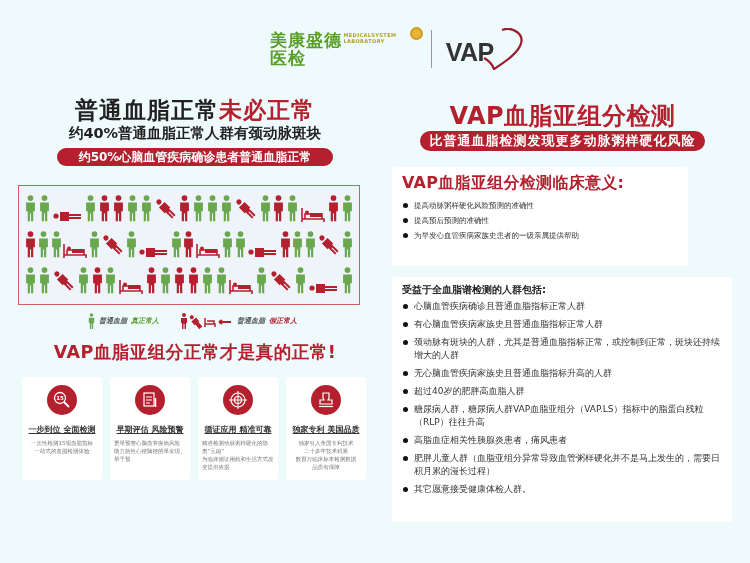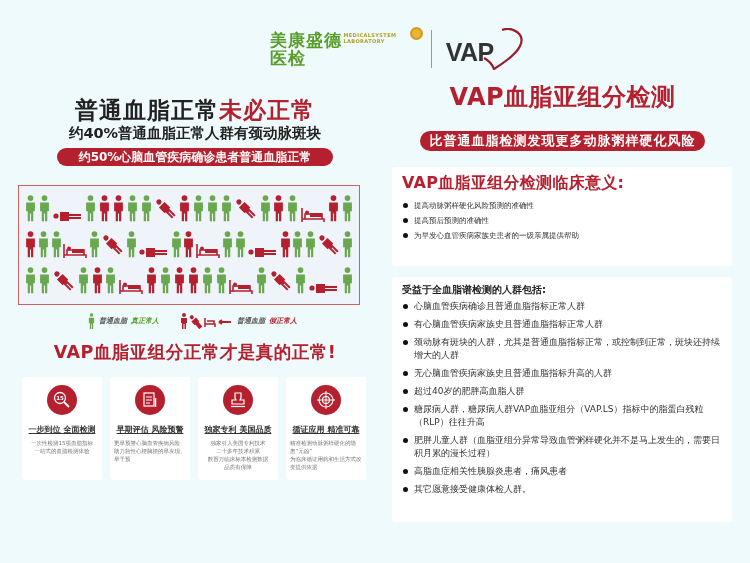--- a/index.html
+++ b/index.html
@@ -68,33 +68,33 @@
   .feature-icon {
     width: 30px; height: 30px; border-radius: 50%; background: #b5202e;
     display: flex; align-items: center; justify-content: center;
   }
   .feature-title { font-size: 8px; font-weight: bold; color: #333; margin-top: 9px; white-space: nowrap; text-decoration: underline; }
   .feature-desc { font-size: 5.5px; color: #777; text-align: center; margin-top: 4px; line-height: 8px; padding: 0 4px; }
   .feature-desc.left { text-align: left; }
 
   
   .right-title {
-    position: absolute; left: 390px; top: 81px; width: 345px; text-align: center;
+    position: absolute; left: 390px; top: 100px; width: 345px; text-align: center;
     font-size: 24px; font-weight: bold; color: #b5202e; letter-spacing: 0.5px;
   }
   .right-pill {
     position: absolute; left: 420px; top: 131px; width: 285px; height: 20px;
     background: #b5202e; border-radius: 10px; color: #fff; text-align: center;
     font-size: 13px; line-height: 20px; font-weight: bold; letter-spacing: 1px;
   }
   .panel {
     position: absolute; background: #fff; border-radius: 3px;
     padding: 6px 10px;
   }
-  .panel-1 { left: 392px; top: 167px; width: 340px; height: 99px; }
+  .panel-1 { left: 392px; top: 167px; width: 296px; height: 99px; }
   .panel-2 { left: 392px; top: 277px; width: 340px; height: 245px; }
   .panel-title { font-size: 16px; font-weight: bold; color: #b5202e; margin-bottom: 4px; letter-spacing: 0.3px; }
   .panel-intro { font-size: 10px; font-weight: bold; color: #222; margin-bottom: 3px; }
   .bullets { list-style: none; }
   .bullets li {
     position: relative; padding-left: 12px; color: #333;
   }
   .panel-1 .bullets li { font-size: 7.5px; line-height: 15px; }
   .panel-2 .bullets li { font-size: 9px; line-height: 13px; margin-bottom: 5px; }
   .bullets li::before {
@@ -434,43 +434,43 @@
           <line x1="5" y1="12" x2="9" y2="12" stroke="#fff"></line>
           <line x1="14.5" y1="7" x2="14.5" y2="16" stroke="#fff" stroke-width="1.5"></line>
         </svg>
     </div>
     <div class="feature-title">早期评估 风险预警</div>
     <div class="feature-desc left" style="white-space: pre-line;">更早预警心脑血管疾病风险
 助力急性心梗脑梗的早发现、早干预</div>
   </div>
   <div class="feature-card">
     <div class="feature-icon">
-      <svg width="20" height="18" viewBox="0 0 20 18">
-          <path d="M7 2 h6 v5 l-1 2 h4 v4 h-12 v-4 h4 l-1 -2z" fill="none" stroke="#fff" stroke-width="1.2"></path>
-          <line x1="3" y1="15.5" x2="17" y2="15.5" stroke="#fff" stroke-width="1.2"></line>
-        </svg>
-    </div>
-    <div class="feature-title">独家专利 美国品质</div>
-    <div class="feature-desc" style="white-space: pre-line;">独家引入美国专利技术
-二十多年技术积累
-数百万临床标本检测数据
-品质有保障</div>
-  </div>
-  <div class="feature-card">
-    <div class="feature-icon">
       <svg width="20" height="20" viewBox="0 0 20 20">
           <circle cx="10" cy="10" r="7" fill="none" stroke="#fff" stroke-width="1.2"></circle>
           <circle cx="10" cy="10" r="3.5" fill="none" stroke="#fff" stroke-width="1.2"></circle>
           <line x1="10" y1="1" x2="10" y2="19" stroke="#fff"></line>
           <line x1="1" y1="10" x2="19" y2="10" stroke="#fff"></line>
         </svg>
     </div>
     <div class="feature-title">循证应用 精准可靠</div>
     <div class="feature-desc left" style="white-space: pre-line;">精准检测动脉粥样硬化的隐患“元凶”
 为临床循证用药和生活方式改变提供依据</div>
+  </div>
+  <div class="feature-card">
+    <div class="feature-icon">
+      <svg width="20" height="18" viewBox="0 0 20 18">
+          <path d="M7 2 h6 v5 l-1 2 h4 v4 h-12 v-4 h4 l-1 -2z" fill="none" stroke="#fff" stroke-width="1.2"></path>
+          <line x1="3" y1="15.5" x2="17" y2="15.5" stroke="#fff" stroke-width="1.2"></line>
+        </svg>
+    </div>
+    <div class="feature-title">独家专利 美国品质</div>
+    <div class="feature-desc" style="white-space: pre-line;">独家引入美国专利技术
+二十多年技术积累
+数百万临床标本检测数据
+品质有保障</div>
   </div>
 </div>
 
 <div class="right-title">VAP血脂亚组分检测</div>
 <div class="right-pill">比普通血脂检测发现更多动脉粥样硬化风险</div>
 
 <div class="panel panel-1">
   <div class="panel-title">VAP血脂亚组分检测临床意义:</div>
   <ul class="bullets">
     <li>提高动脉粥样硬化风险预测的准确性</li>
@@ -481,17 +481,17 @@
 
 <div class="panel panel-2">
   <div class="panel-intro">受益于全血脂谱检测的人群包括:</div>
   <ul class="bullets">
     <li>心脑血管疾病确诊且普通血脂指标正常人群</li>
     <li>有心脑血管疾病家族史且普通血脂指标正常人群</li>
     <li>颈动脉有斑块的人群，尤其是普通血脂指标正常，或控制到正常，斑块还持续增大的人群</li>
     <li>无心脑血管疾病家族史且普通血脂指标升高的人群</li>
     <li>超过40岁的肥胖高血脂人群</li>
     <li>糖尿病人群，糖尿病人群VAP血脂亚组分（VAP.LS）指标中的脂蛋白残粒（RLP）往往升高</li>
+    <li>高脂血症相关性胰腺炎患者，痛风患者</li>
     <li>肥胖儿童人群（血脂亚组分异常导致血管粥样硬化并不是马上发生的，需要日积月累的漫长过程）</li>
-    <li>高脂血症相关性胰腺炎患者，痛风患者</li>
     <li>其它愿意接受健康体检人群。</li>
   </ul>
 </div>
 
 </body></html>

